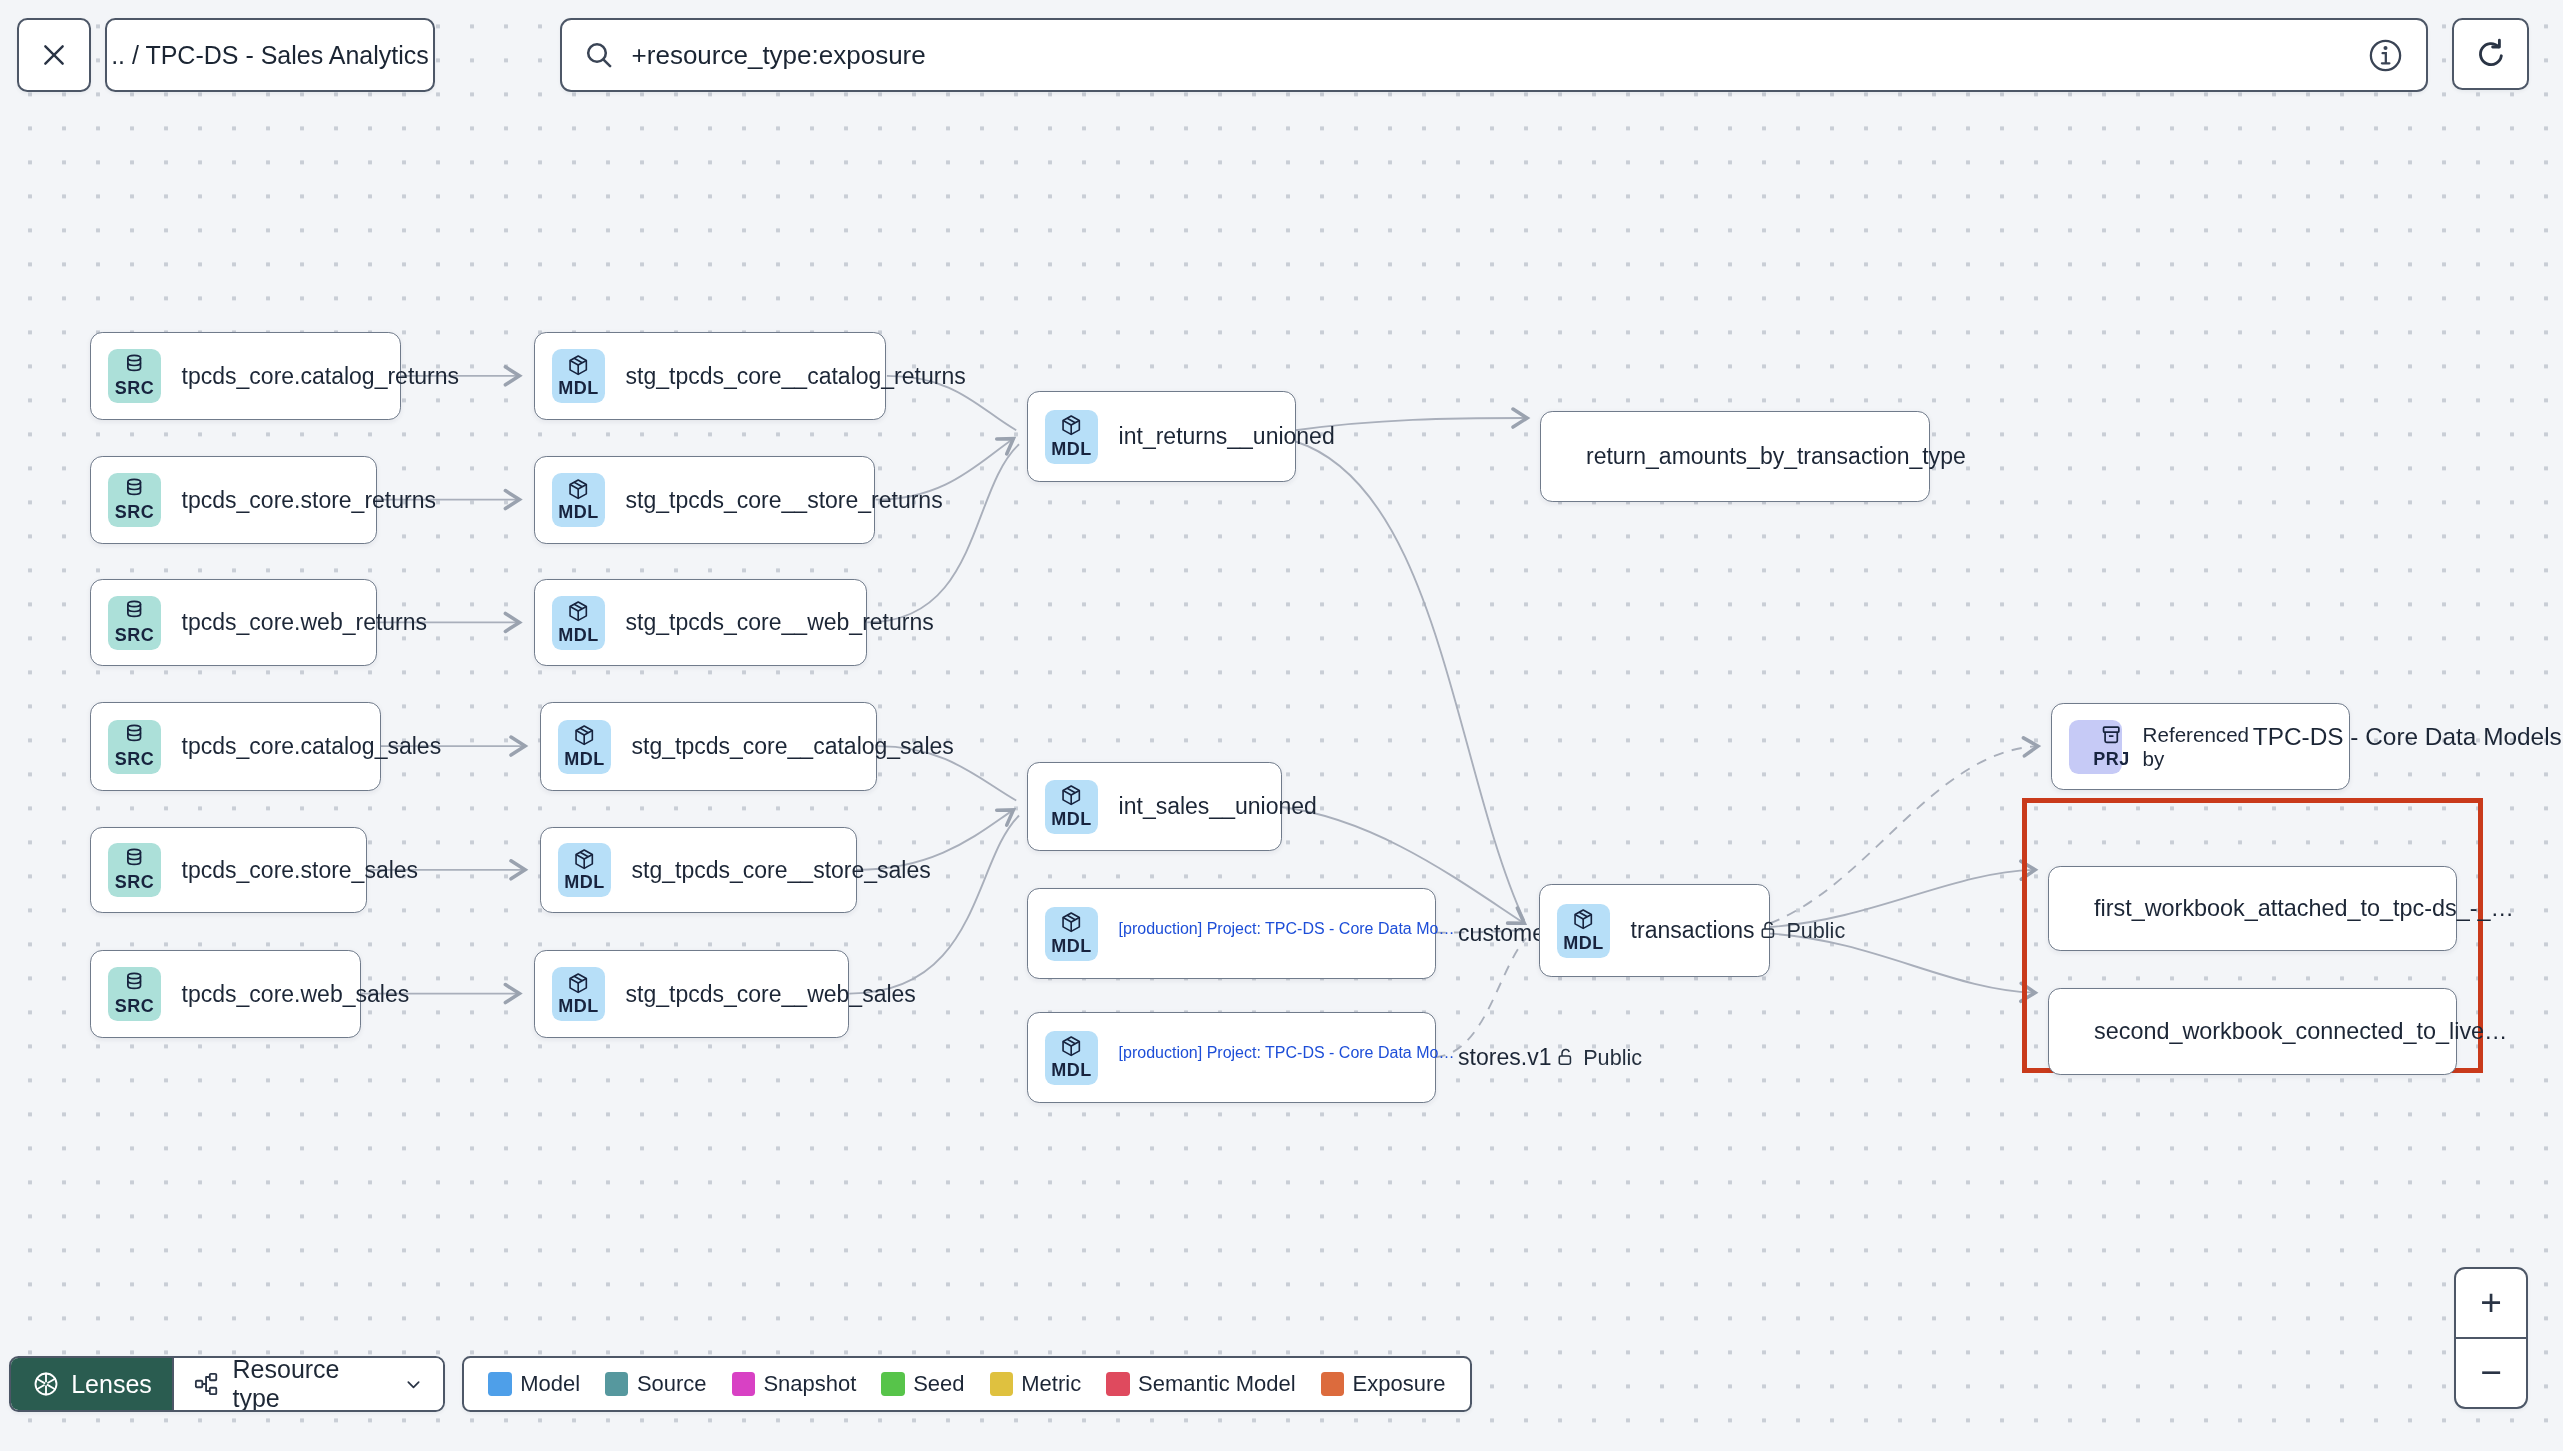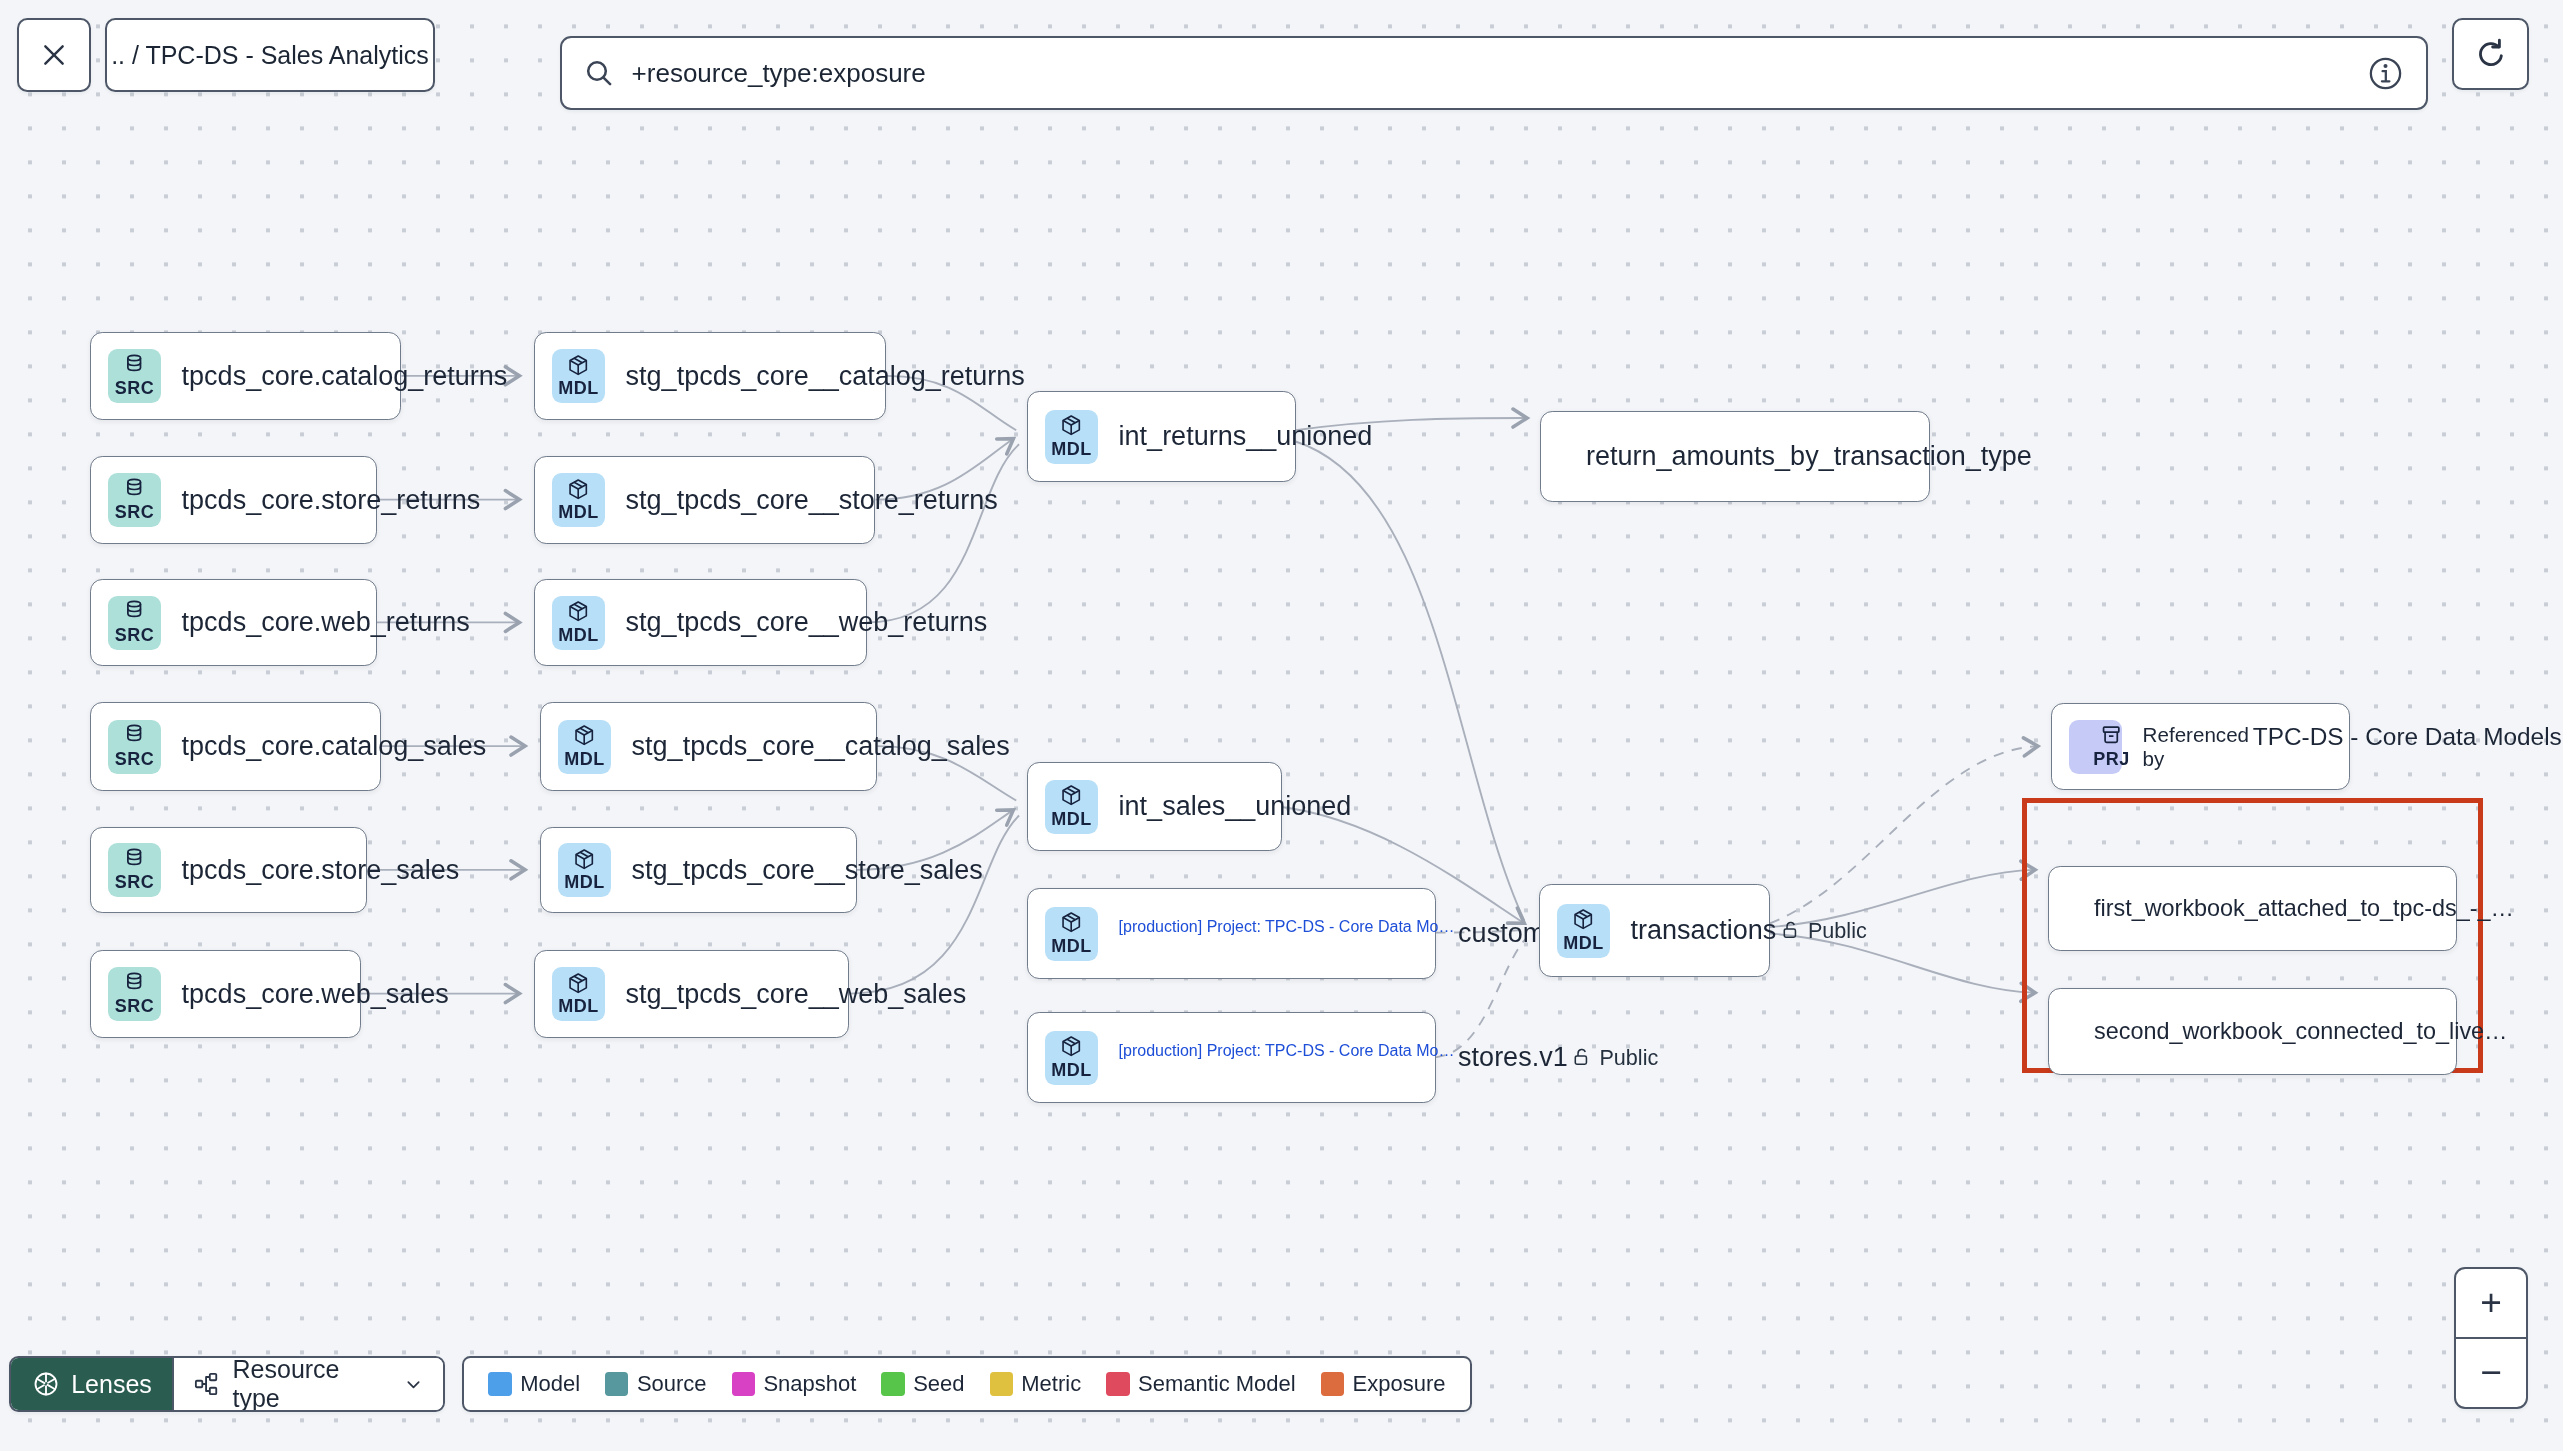--- a/index.html
+++ b/index.html
@@ -16,37 +16,37 @@
   .btn{
     position:absolute; background:#fff; border:2.3px solid #4D5767; border-radius:10.3px;
     display:flex; align-items:center; justify-content:center;
     box-shadow:0 1.9px 3.7px rgba(20,30,50,.05); cursor:pointer;
   }
   svg.ic{ display:block; }
   
   #close-btn{ left:17px; top:18px; width:74px; height:74px; }
   #breadcrumb-btn{ left:105px; top:18px; width:330px; height:74px; font-size:25px; color:#1B2533; }
   #search-bar{
-    position:absolute; left:560px; top:36px; width:1868px; height:74px;
+    position:absolute; left:560px; top:18px; width:1868px; height:74px;
     background:#fff; border:2.3px solid #4D5767; border-radius:11.2px;
     display:flex; align-items:center; padding:0 20.6px; gap:17px;
     box-shadow:0 1.9px 3.7px rgba(20,30,50,.05);
   }
   #search-input{
     flex:1; border:none; outline:none; font-size:26px; color:#1B2533;
     font-family:"Liberation Sans", sans-serif; background:transparent;
   }
   #refresh-btn{ left:2452px; top:18px; width:77px; height:72px; }
   
   .node{
     position:absolute; background:#fff; border:1.9px solid #707B8B; border-radius:12.2px;
     display:flex; align-items:center; padding-left:17px; gap:20.6px;
     box-shadow:0 1.9px 5.6px rgba(25,35,55,.07); cursor:pointer;
   }
-  .node .title{ font-size:27px; color:#1C2636; white-space:nowrap; }
+  .node .title{ font-size:23px; color:#1C2636; white-space:nowrap; }
   .badge{
     width:53px; height:54px; border-radius:9.4px; flex:0 0 auto;
     display:flex; flex-direction:column; align-items:center; justify-content:center; gap:0.9px;
     color:#17233E;
   }
   .badge .bl{ font-size:18px; font-weight:600; letter-spacing:0.5px; }
   .badge-src{ background:#ACE0D9; }
   .badge-mdl{ background:#B7DFF8; }
   .badge-prj{ background:#C6CAF6;padding-left:32px; }
   .nlines{ display:flex; flex-direction:row; gap:3.7px; }

